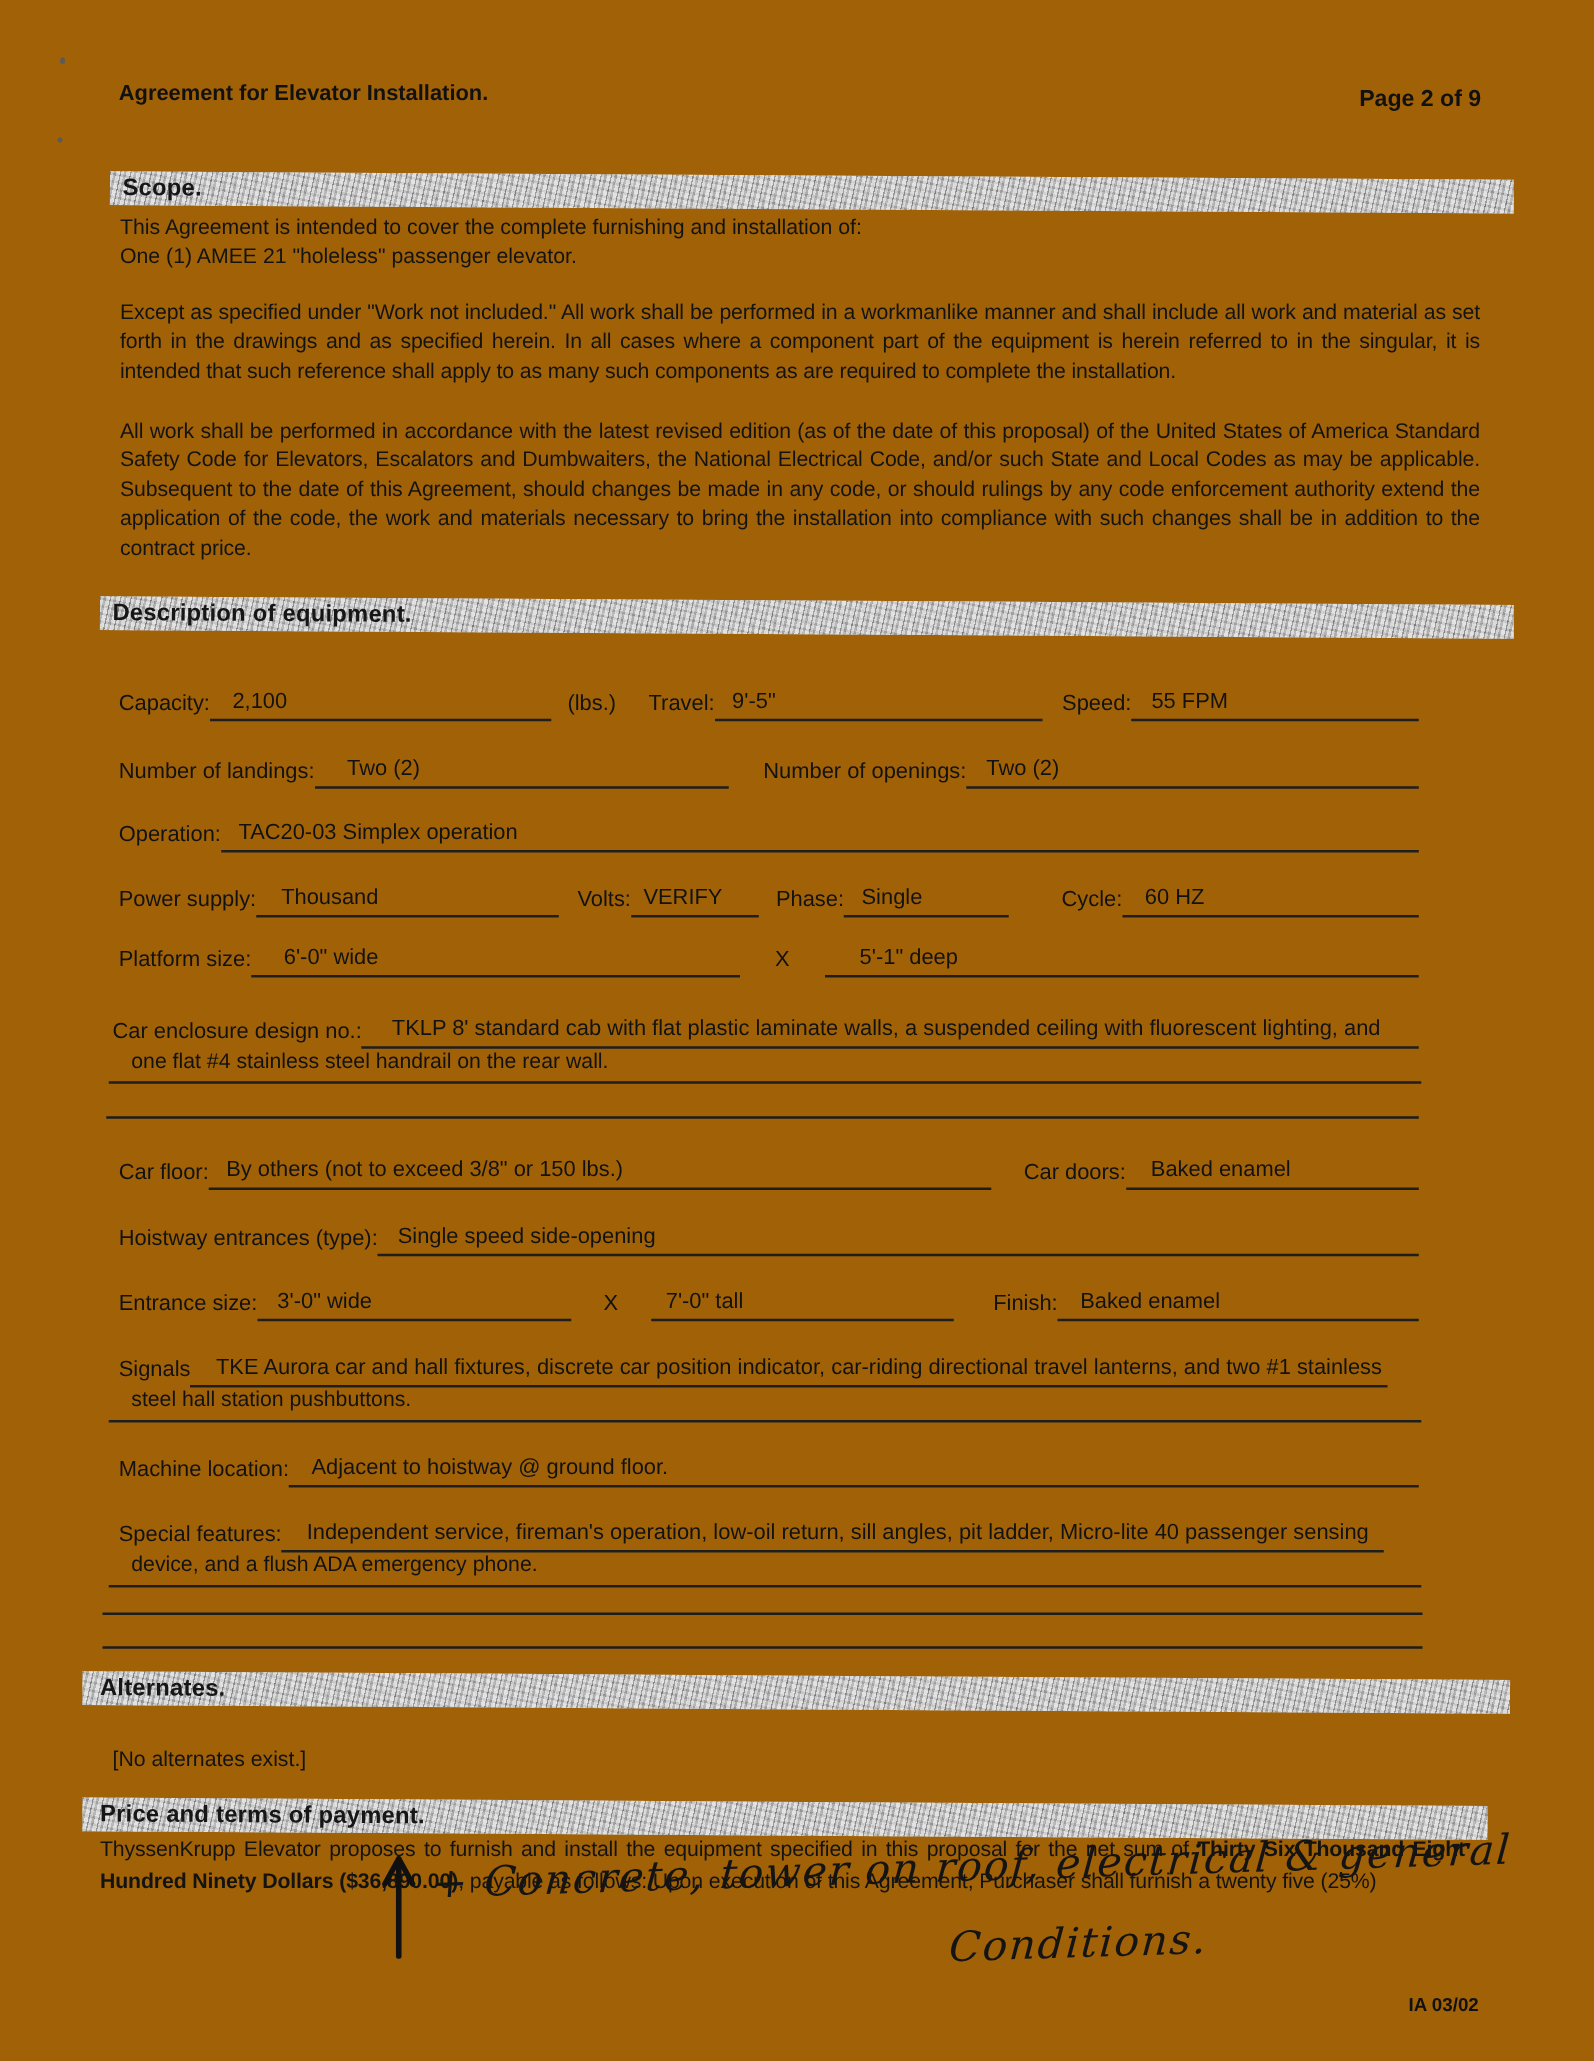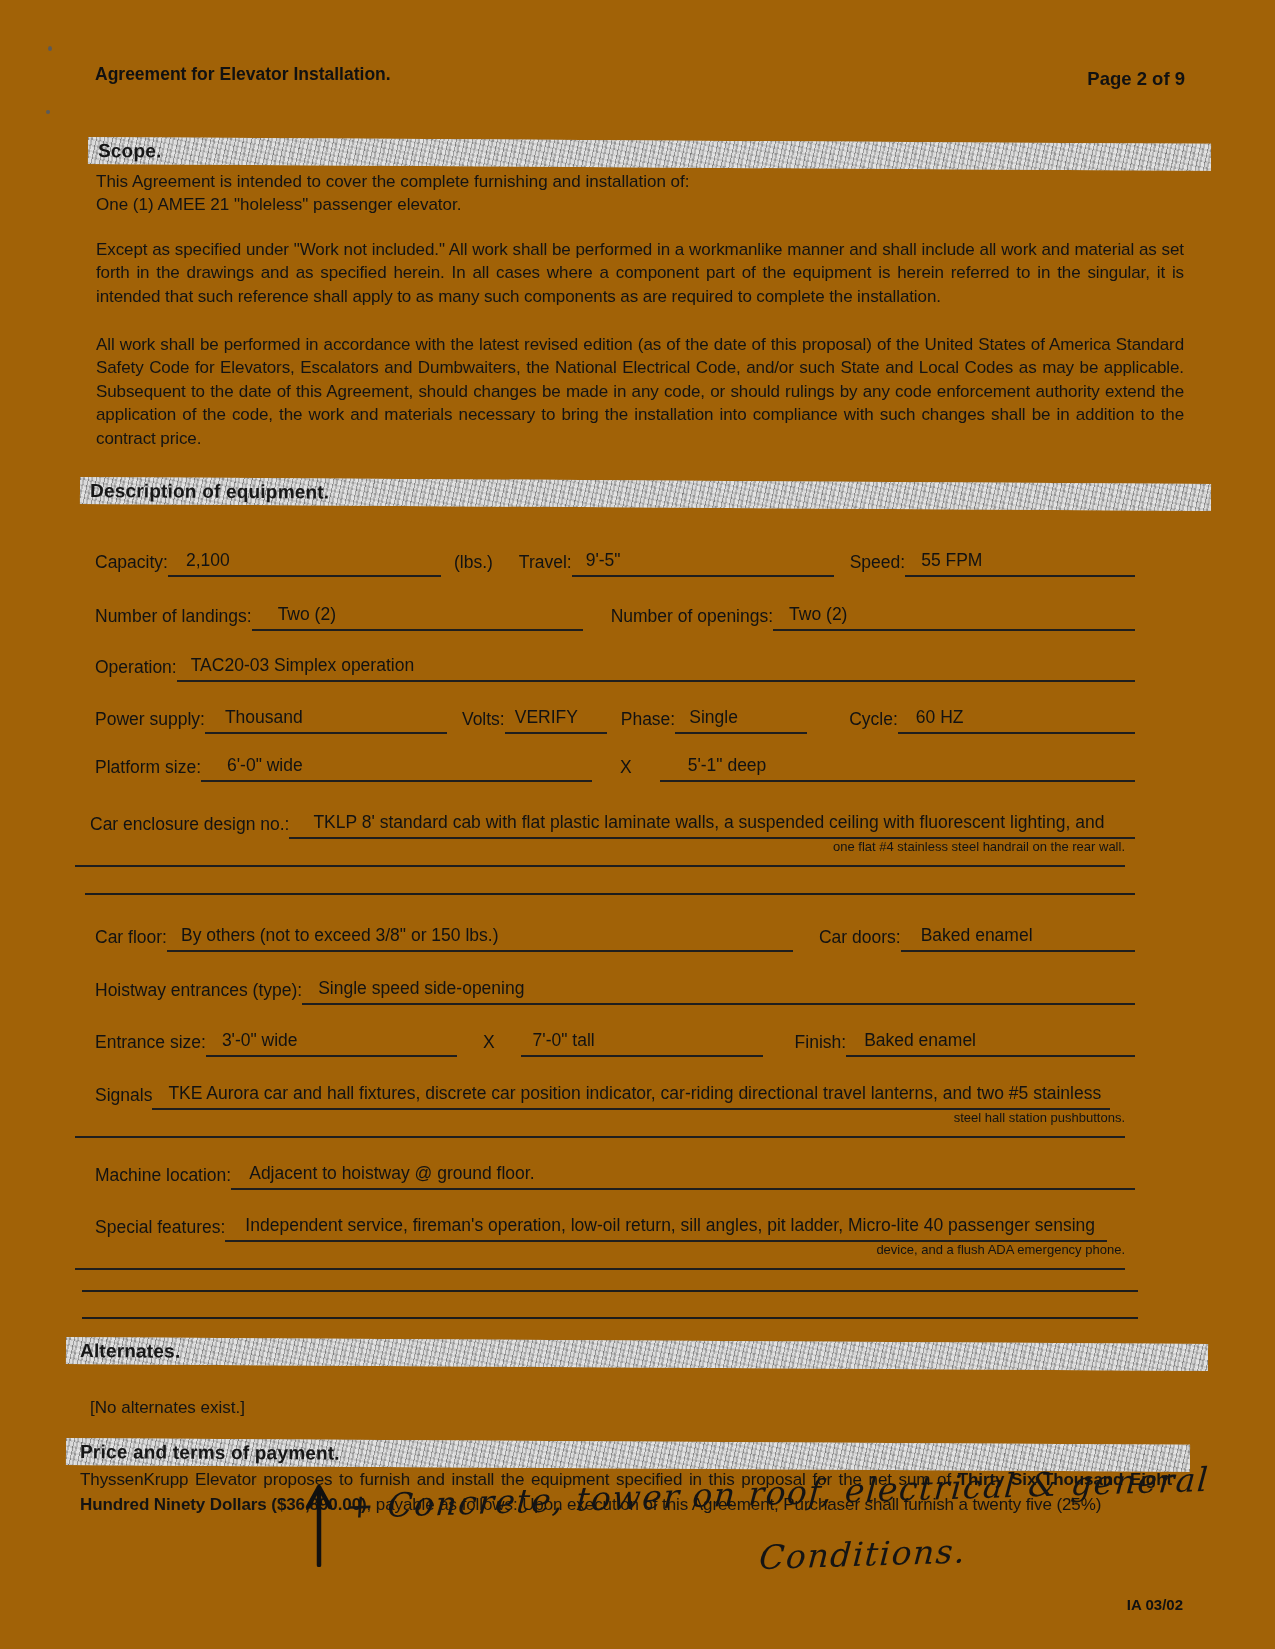--- a/index.html
+++ b/index.html
@@ -38,23 +38,23 @@
     display:flex;align-items:flex-end;font-size:17.5px;color:#121212;
     left:95px;width:1040px;
   }
   .lbl{white-space:nowrap;padding-bottom:4px;}
   .val{
     border-bottom:2.4px solid #1e1e1e;white-space:nowrap;padding-bottom:4px;
     overflow:hidden;
   }
   .fill{flex:1;}
   .cont{ 
-    position:absolute;left:75px;width:1050px;height:28px;
-    border-bottom:2.4px solid #1e1e1e;font-size:13px;color:#121212;
-    padding-left:18px;box-sizing:border-box;white-space:nowrap;text-align:right;
+    position:absolute;left:87px;width:1050px;height:28px;
+    border-bottom:2.4px solid #1e1e1e;font-size:17px;color:#121212;
+    padding-left:18px;box-sizing:border-box;white-space:nowrap;
   }
   .rule{position:absolute;border-top:2.6px solid #1c1c1c;}
 
   .pagehead{font-weight:bold;font-size:17.5px;color:#111;}
 
   .hand{
     font-family:"DejaVu Serif",serif;font-style:italic;
     font-size:33px;color:#141414;letter-spacing:1.5px;
     transform:rotate(-1.8deg) skewX(-6deg);transform-origin:left bottom;
     white-space:nowrap;
@@ -146,23 +146,23 @@
 
   <div class="abs row" style="top:1030px;">
     <span class="lbl">Entrance size:</span>
     <span class="val" style="width:235px;padding-left:16px;">3'-0" wide</span>
     <span class="lbl" style="margin:0 26px;">X</span>
     <span class="val" style="width:230px;padding-left:12px;">7'-0" tall</span>
     <span class="lbl" style="margin-left:32px;">Finish:</span>
     <span class="val fill" style="padding-left:18px;">Baked enamel</span>
   </div>
 
-  <div class="abs row" style="top:1083px;">
+  <div class="abs row" style="top:1083px;text-align:center;">
     <span class="lbl">Signals</span>
-    <span class="val fill" style="padding-left:16px;margin-right:25px;">TKE Aurora car and hall fixtures, discrete car position indicator, car-riding directional travel lanterns, and two #5 stainless</span>
+    <span class="val fill" style="padding-left:16px;margin-right:25px;">TKE Aurora car and hall fixtures, discrete car position indicator, car-riding directional travel lanterns, and two #1 stainless</span>
   </div>
   <div class="cont" style="top:1110px;">steel hall station pushbuttons.</div>
 
   <div class="abs row" style="top:1163px;">
     <span class="lbl">Machine location:</span>
     <span class="val fill" style="padding-left:18px;">Adjacent to hoistway @ ground floor.</span>
   </div>
 
   <div class="abs row" style="top:1215px;">
     <span class="lbl">Special features:</span>

